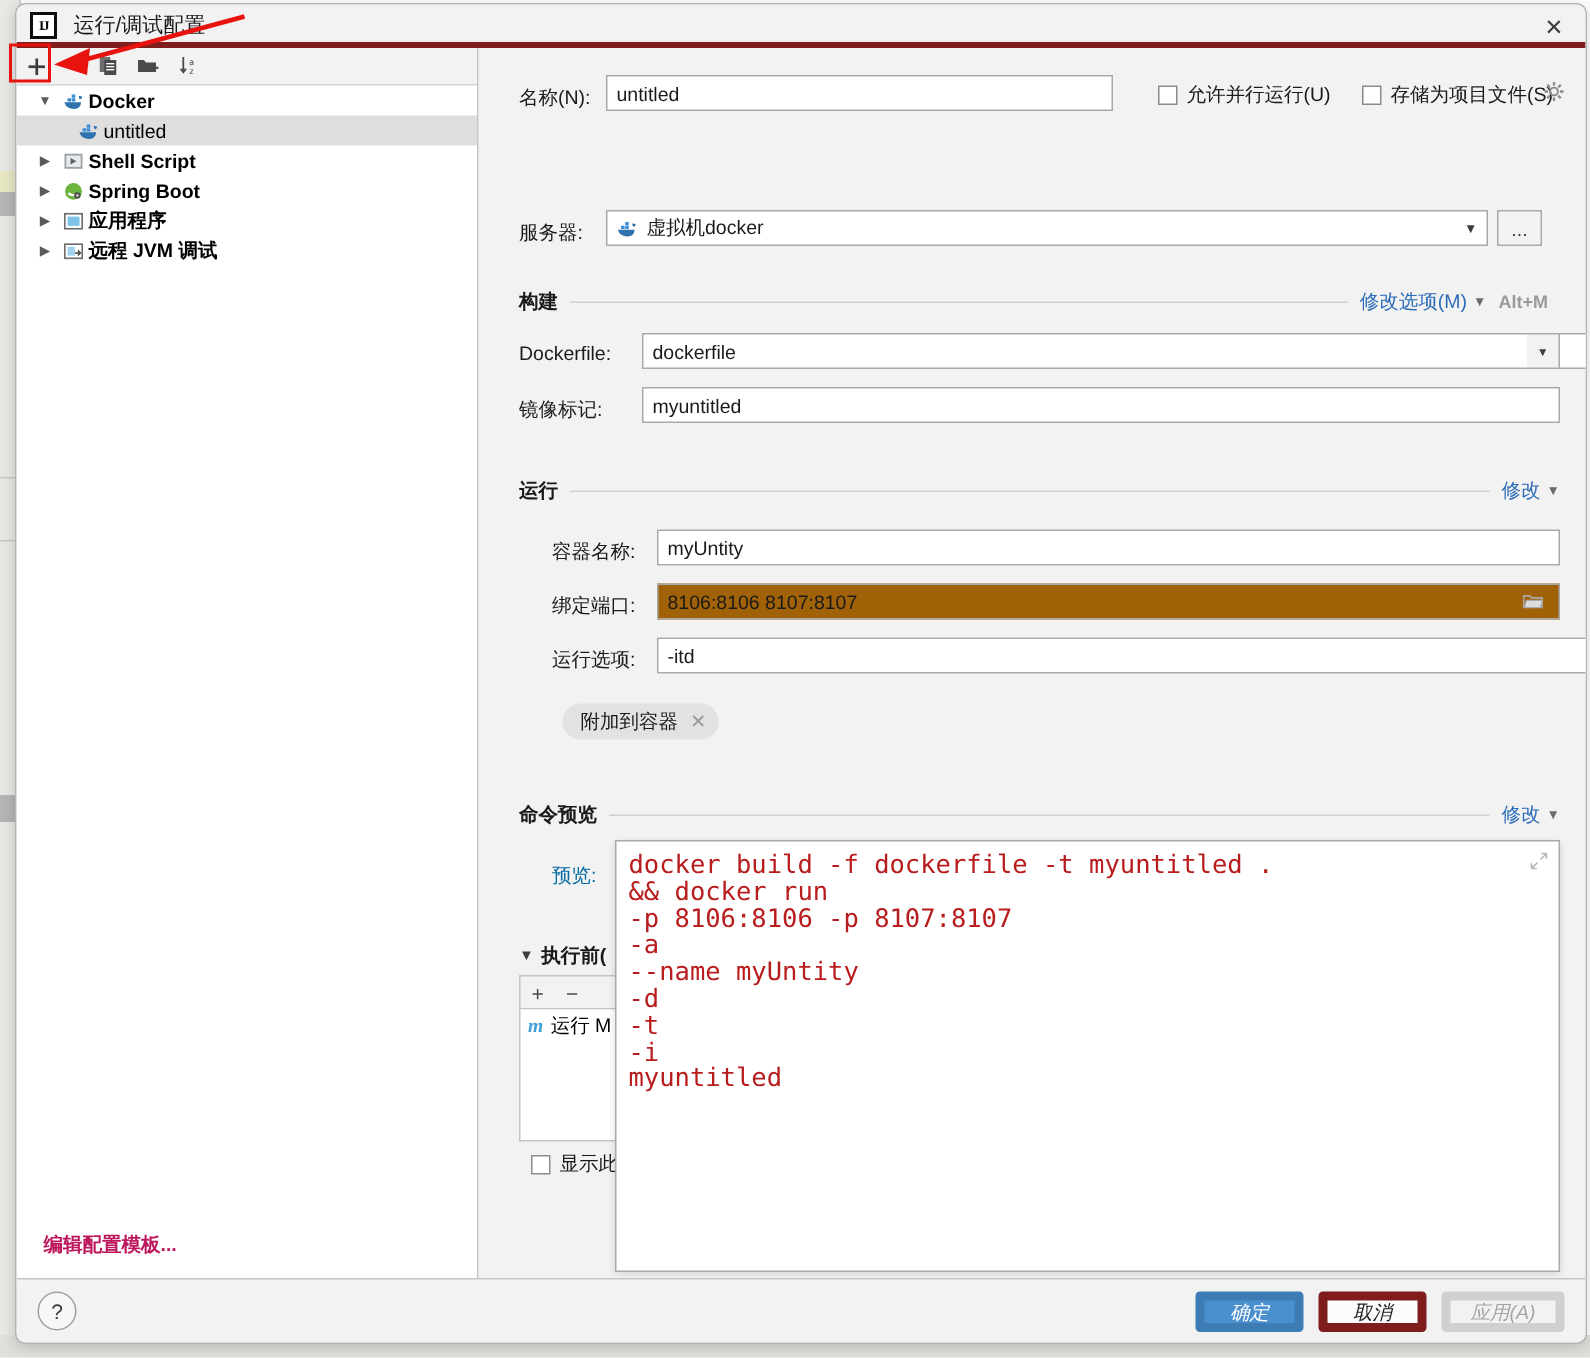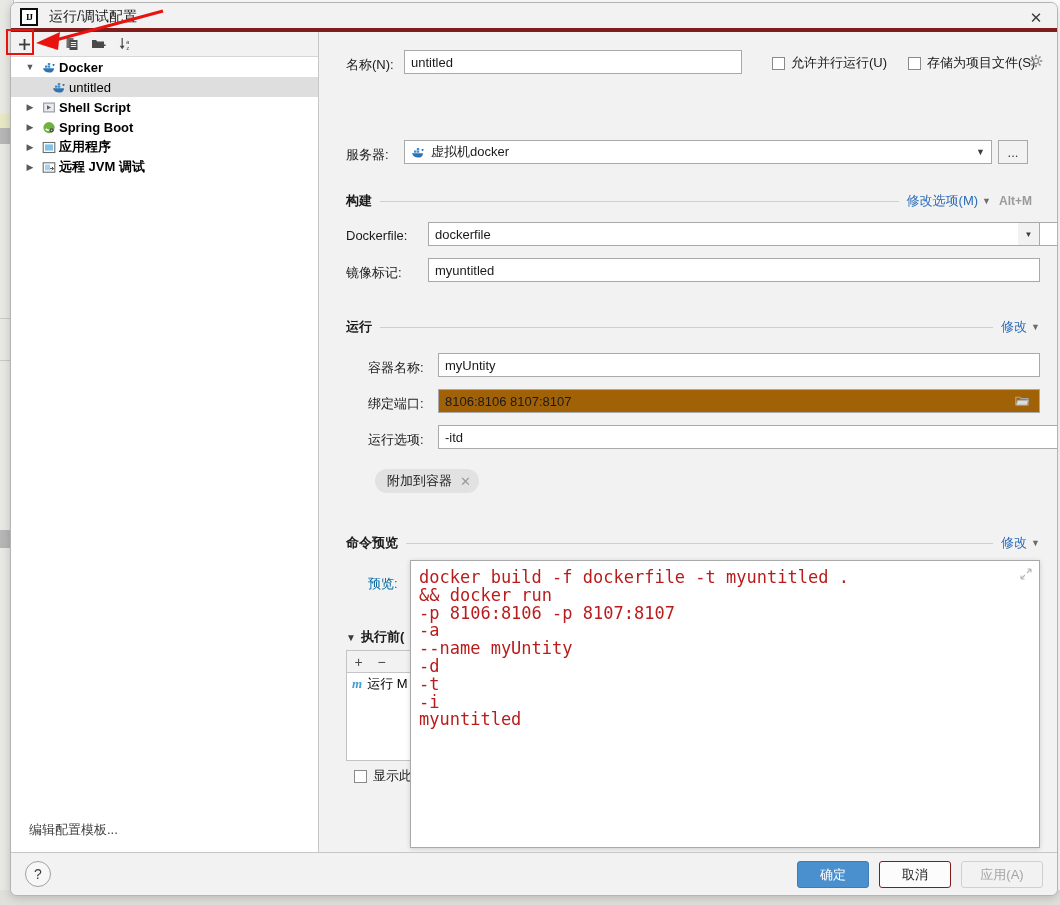--- a/index.html
+++ b/index.html
@@ -93,21 +93,21 @@
   .tree-arrow {
     width: 18px; text-align: center; font-size: 9px; color: #5a5a5a;
     flex: 0 0 18px;
   }
   .tree-icon { width: 20px; flex: 0 0 20px; display:flex; align-items:center; justify-content:center; }
   .tree-label { font-weight: bold; }
   .tree-label.leaf { font-weight: normal; }
 
   #edit-templates {
     position: absolute; left: 18px; bottom: 15px;
-    color: #404040; font-size: 13px; cursor: pointer;
+    color: #be185d; font-size: 13px; cursor: pointer; font-weight: bold;
   }
 
   
   #right-panel {
     position: absolute; left: 309px; top: 29px;
     width: 739px; height: 822px;
     background: #f2f2f2;
   }
 
   .lbl { font-size: 13px; color: #1a1a1a; white-space: nowrap; }
@@ -224,24 +224,24 @@
     position: absolute; left: 14px; top: 8px;
     width: 26px; height: 26px;
     border: 1px solid #a0a0a0; border-radius: 50%;
     background: #f7f7f7;
     display: flex; align-items: center; justify-content: center;
     font-size: 14px; color: #3c3c3c; cursor: pointer;
   }
   .dlg-btn {
     position: absolute; top: 8px;
     height: 27px; min-width: 72px;
-    border: 1px solid #7f1d1d; border-radius: 3px;
+    border: 6px solid #7f1d1d; border-radius: 3px;
     background: #fcfcfc;
     display: flex; align-items: center; justify-content: center;
-    font-size: 13px; color: #1a1a1a; cursor: pointer;
+    font-size: 13px; color: #1a1a1a; cursor: pointer; font-style: italic;
   }
   .dlg-btn.primary {
     background: #4a90cf; border-color: #3d7cb5; color: #ffffff;
   }
   .dlg-btn.disabled {
     background: #f2f2f2; border-color: #d0d0d0; color: #a5a5a5;
     cursor: default;
   }
 
   

